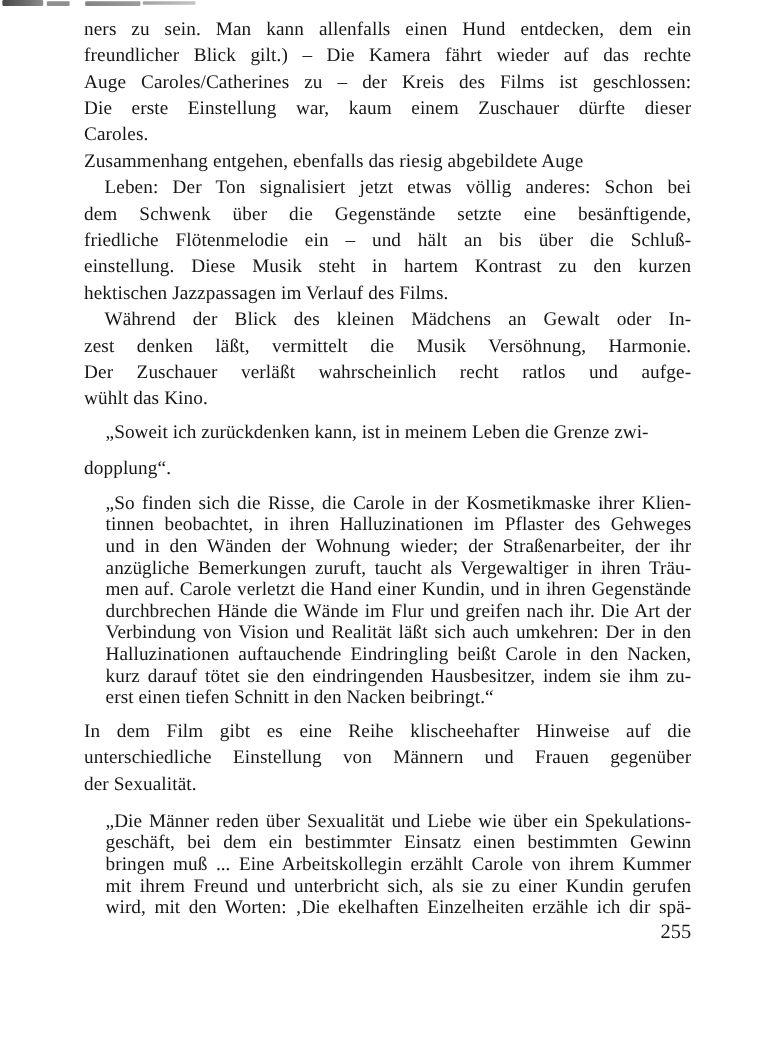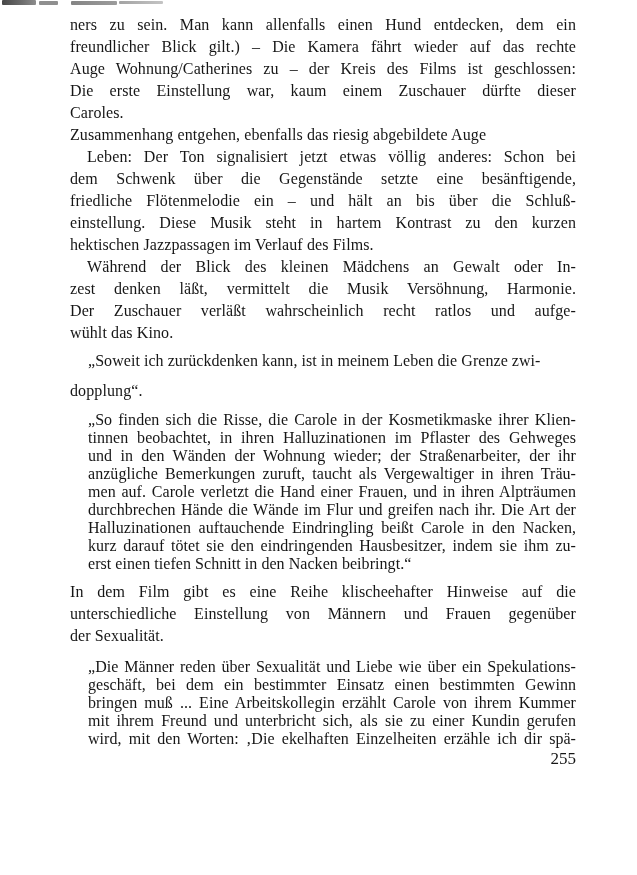--- a/index.html
+++ b/index.html
@@ -75,21 +75,21 @@
 <div class="scan-artifact artifact-a"></div>
 <div class="scan-artifact artifact-b"></div>
 <div class="scan-artifact artifact-c"></div>
 <div class="scan-artifact artifact-d"></div>
 
 <div class="text-column">
 
   <div class="para body-text">
       <div class="line">ners zu sein. Man kann allenfalls einen Hund entdecken, dem ein</div>
       <div class="line">freundlicher Blick gilt.) – Die Kamera fährt wieder auf das rechte</div>
-      <div class="line">Auge Wohnung/Catherines zu – der Kreis des Films ist geschlossen:</div>
+      <div class="line">Auge Caroles/Catherines zu – der Kreis des Films ist geschlossen:</div>
       <div class="line">Die erste Einstellung war, kaum einem Zuschauer dürfte dieser</div>
       <div class="line">Caroles.</div>
       <div class="line">Zusammenhang entgehen, ebenfalls das riesig abgebildete Auge</div>
     </div>
 
   <div class="para body-text indent">
       <div class="line">Leben: Der Ton signalisiert jetzt etwas völlig anderes: Schon bei</div>
       <div class="line">dem Schwenk über die Gegenstände setzte eine besänftigende,</div>
       <div class="line">friedliche Flötenmelodie ein – und hält an bis über die Schluß-</div>
       <div class="line">einstellung. Diese Musik steht in hartem Kontrast zu den kurzen</div>
@@ -109,22 +109,23 @@
 
   <div class="para body-text gap-p4">
       <div class="line">dopplung“.</div>
     </div>
 
   <div class="para quote-text gap-q2">
       <div class="line">„So finden sich die Risse, die Carole in der Kosmetikmaske ihrer Klien-</div>
       <div class="line">tinnen beobachtet, in ihren Halluzinationen im Pflaster des Gehweges</div>
       <div class="line">und in den Wänden der Wohnung wieder; der Straßenarbeiter, der ihr</div>
       <div class="line">anzügliche Bemerkungen zuruft, taucht als Vergewaltiger in ihren Träu-</div>
-      <div class="line">men auf. Carole verletzt die Hand einer Frauen, und in ihren Alpträumen</div>
+      <div class="line">men auf. Carole verletzt die Hand einer Kundin, und in ihren Gegenstände</div>
       <div class="line">durchbrechen Hände die Wände im Flur und greifen nach ihr. Die Art der</div>
+      <div class="line">Verbindung von Vision und Realität läßt sich auch umkehren: Der in den</div>
       <div class="line">Halluzinationen auftauchende Eindringling beißt Carole in den Nacken,</div>
       <div class="line">kurz darauf tötet sie den eindringenden Hausbesitzer, indem sie ihm zu-</div>
       <div class="line">erst einen tiefen Schnitt in den Nacken beibringt.“</div>
     </div>
 
   <div class="para body-text gap-p5">
       <div class="line">In dem Film gibt es eine Reihe klischeehafter Hinweise auf die</div>
       <div class="line">unterschiedliche Einstellung von Männern und Frauen gegenüber</div>
       <div class="line">der Sexualität.</div>
     </div>

